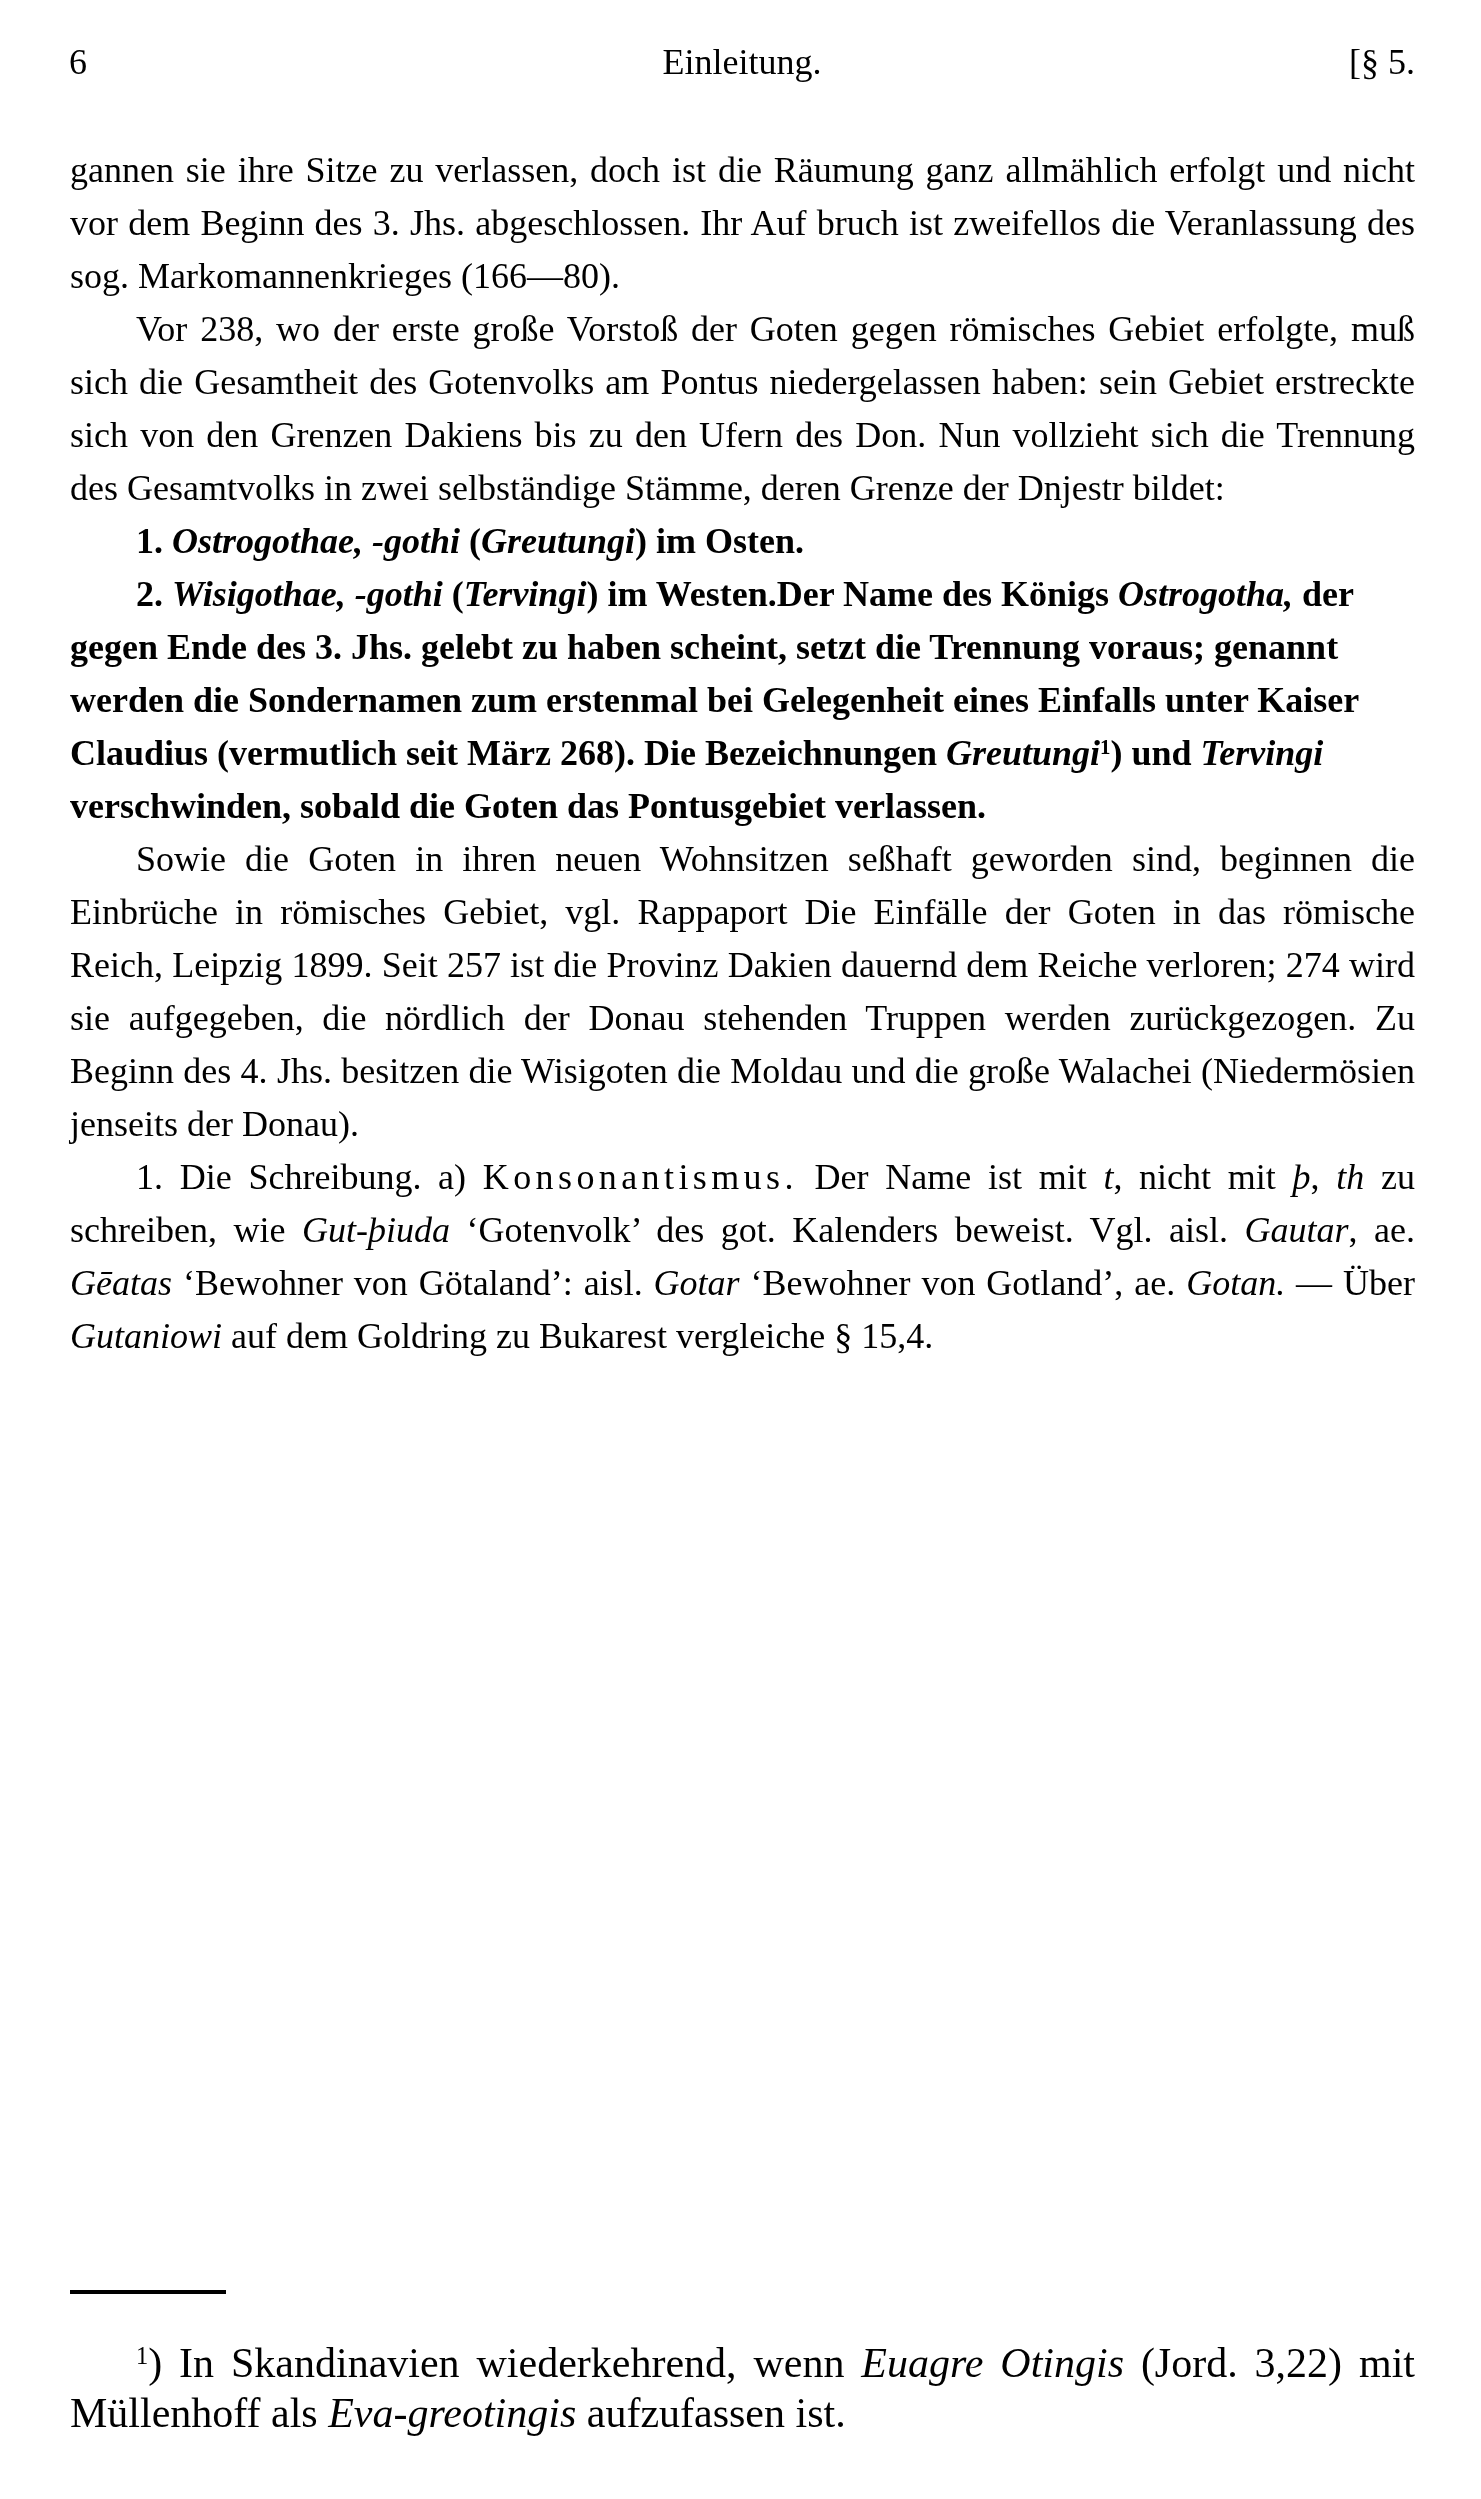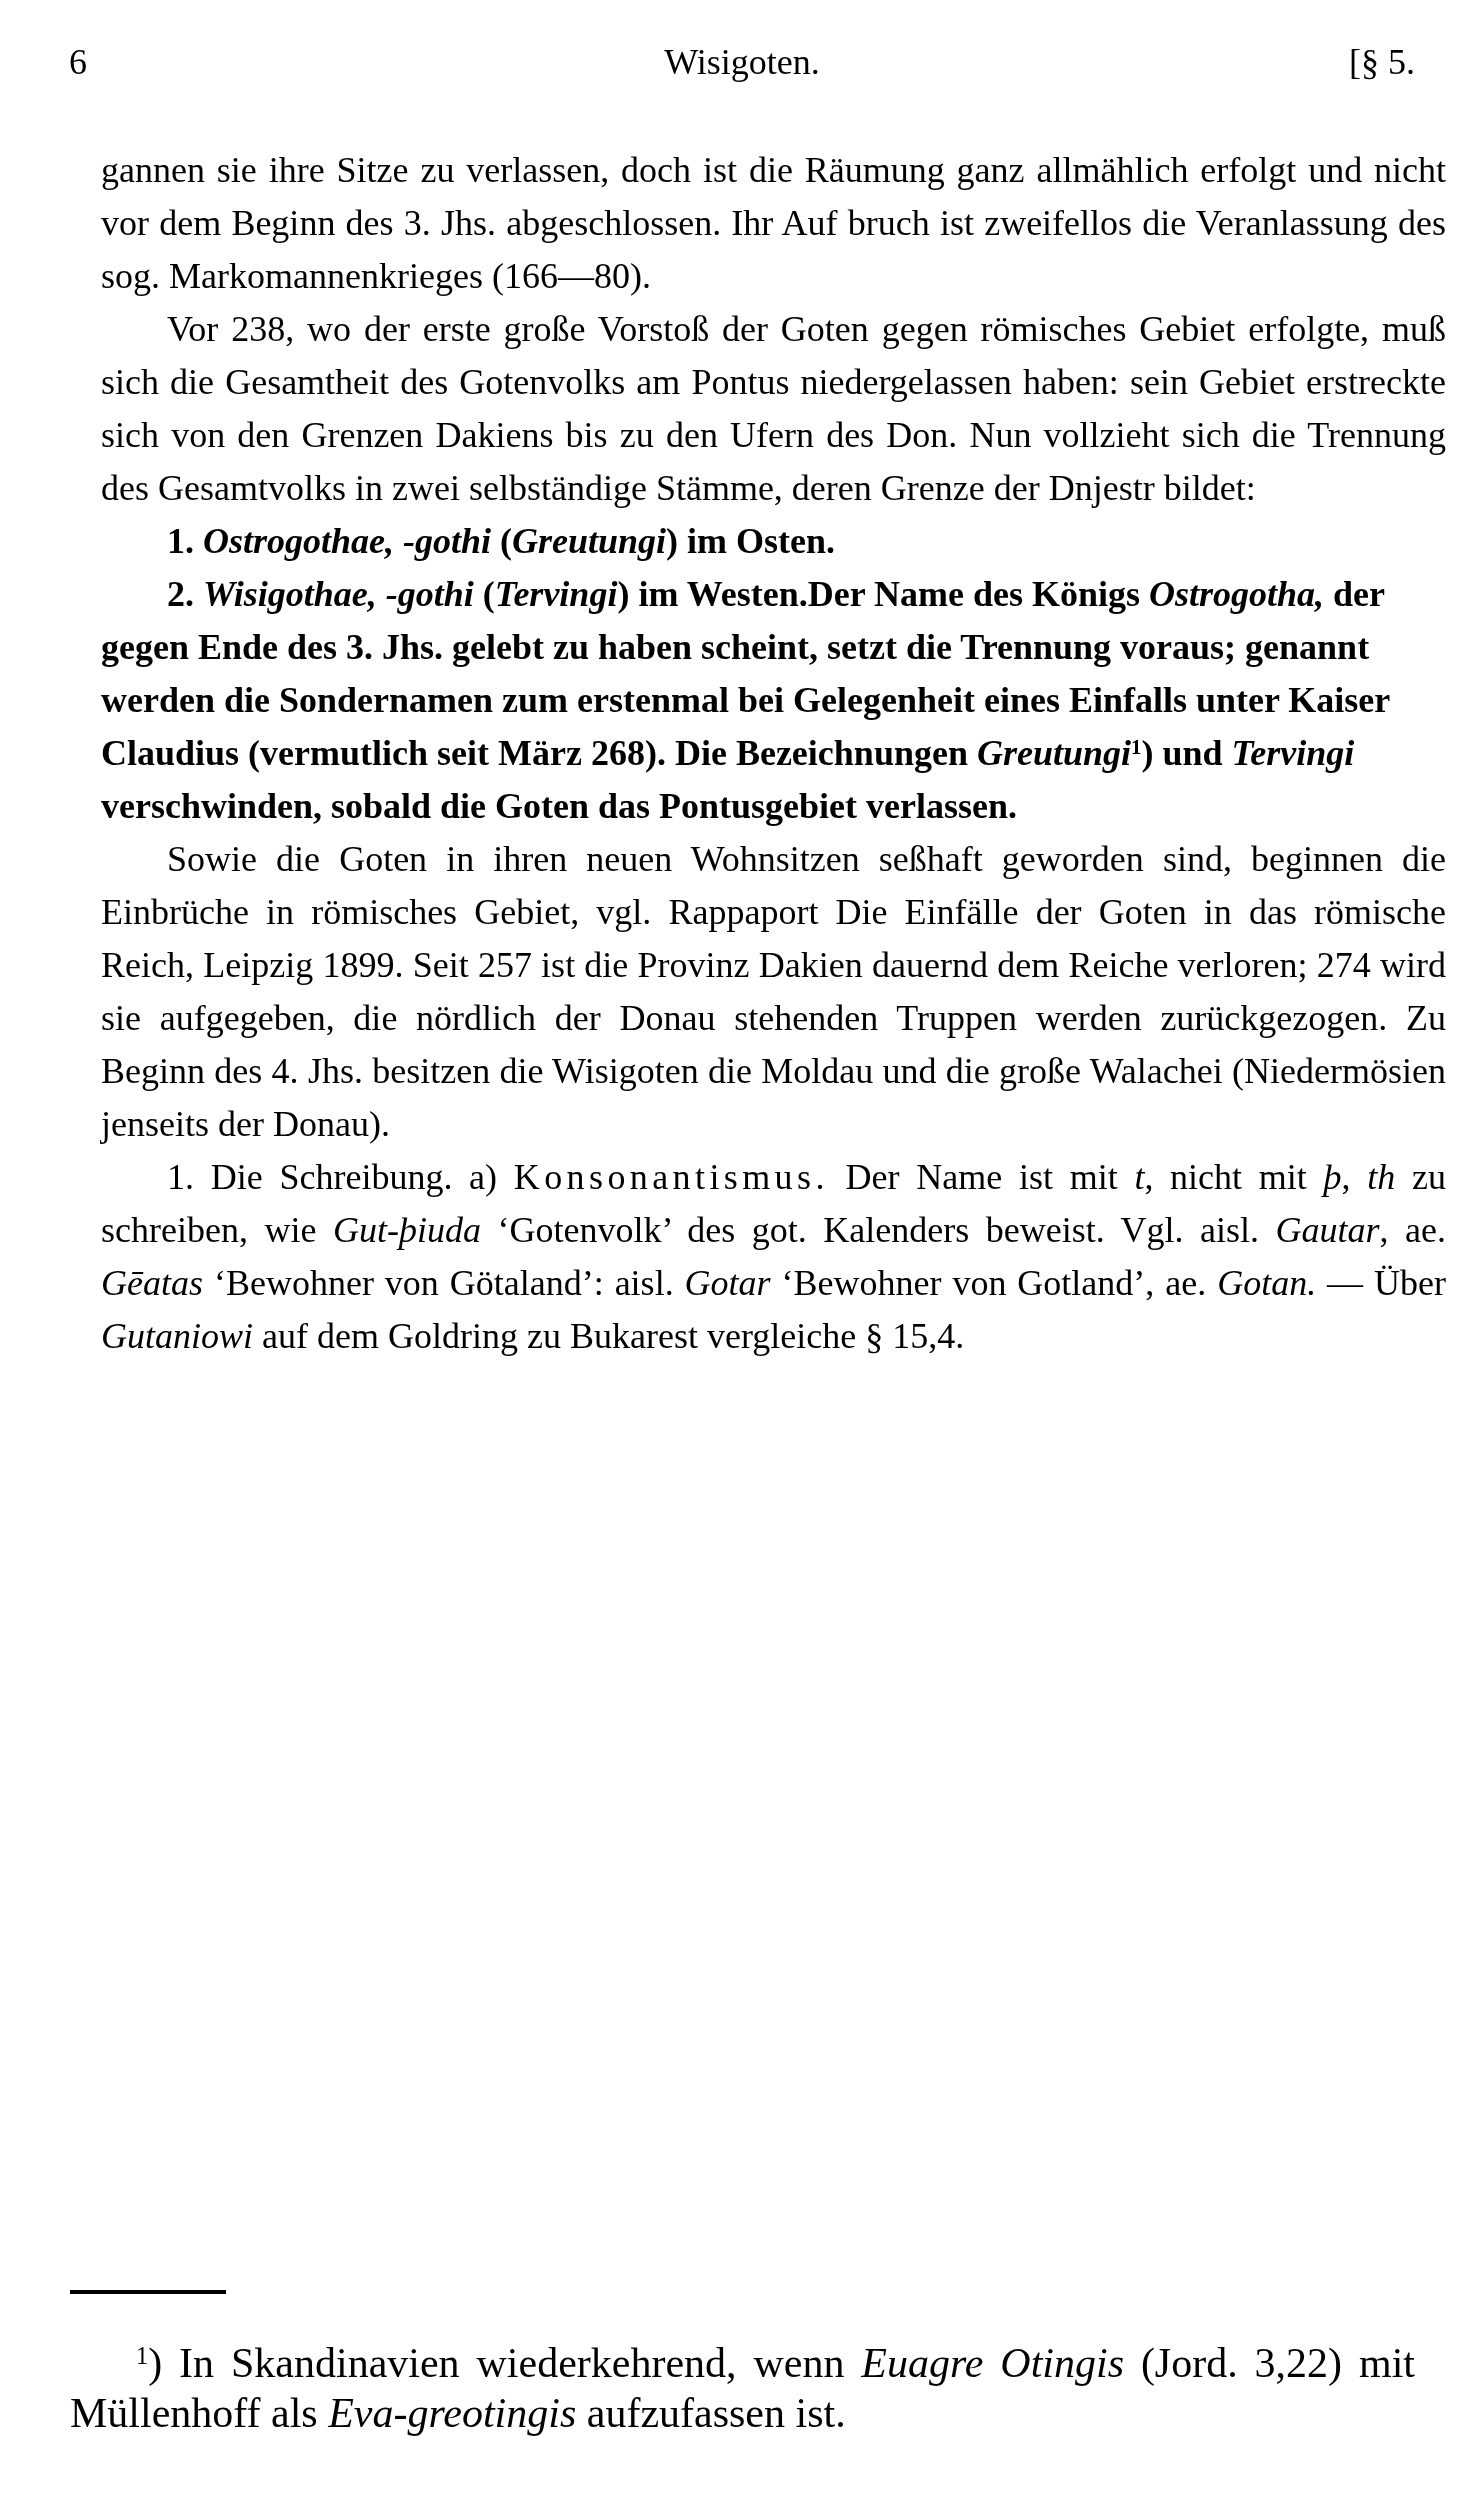--- a/index.html
+++ b/index.html
@@ -46,21 +46,20 @@
   .runhead .section { flex: 0 0 auto; margin-left: auto; }
 
   
   .textblock {
     position: absolute;
     left: 70px;
     top: 144px;
     width: 1345px;
     font-size: 36px;
     line-height: 53px;
-    margin-left: 31px;
   }
   p {
     margin: 0;
     text-align: justify;
     text-justify: inter-word;
     hyphens: manual;
   }
   p.indent { text-indent: 66px; }
   p.noindent { text-indent: 0; }
 
@@ -123,21 +122,21 @@
   }
   .footnote p { text-indent: 66px; }
 </style>
 </head>
 <body>
 
 <div class="page">
 
   <div class="runhead">
     <span class="folio">6</span>
-    <span class="center">Wisigoten.</span>
+    <span class="center">Einleitung.</span>
     <span class="section">[§ 5.</span>
   </div>
 
   <div class="textblock">
 
     <p class="noindent"><span>gannen sie ihre Sitze zu verlassen, doch ist die Räumung ganz allmählich erfolgt und nicht vor dem Beginn des 3. Jhs. abgeschlossen. Ihr Auf bruch ist zweifellos die Veranlassung des sog. Markomannenkrieges (166—80).</span></p>
 
     <p class="indent"><span>Vor 238, wo der erste große Vorstoß der Goten gegen römisches Gebiet erfolgte, muß sich die Gesamtheit des Gotenvolks am Pontus niedergelassen haben: sein Gebiet erstreckte sich von den Grenzen Dakiens bis zu den Ufern des Don. Nun vollzieht sich die Trennung des Gesamtvolks in zwei selbständige Stämme, deren Grenze der Dnjestr bildet:</span></p>
 
     <p class="li"><span>1.</span>&nbsp;<i>Ostrogothae, -gothi</i>&nbsp;<span>(</span><i>Greutungi</i><span>) im Osten.</span></p>

